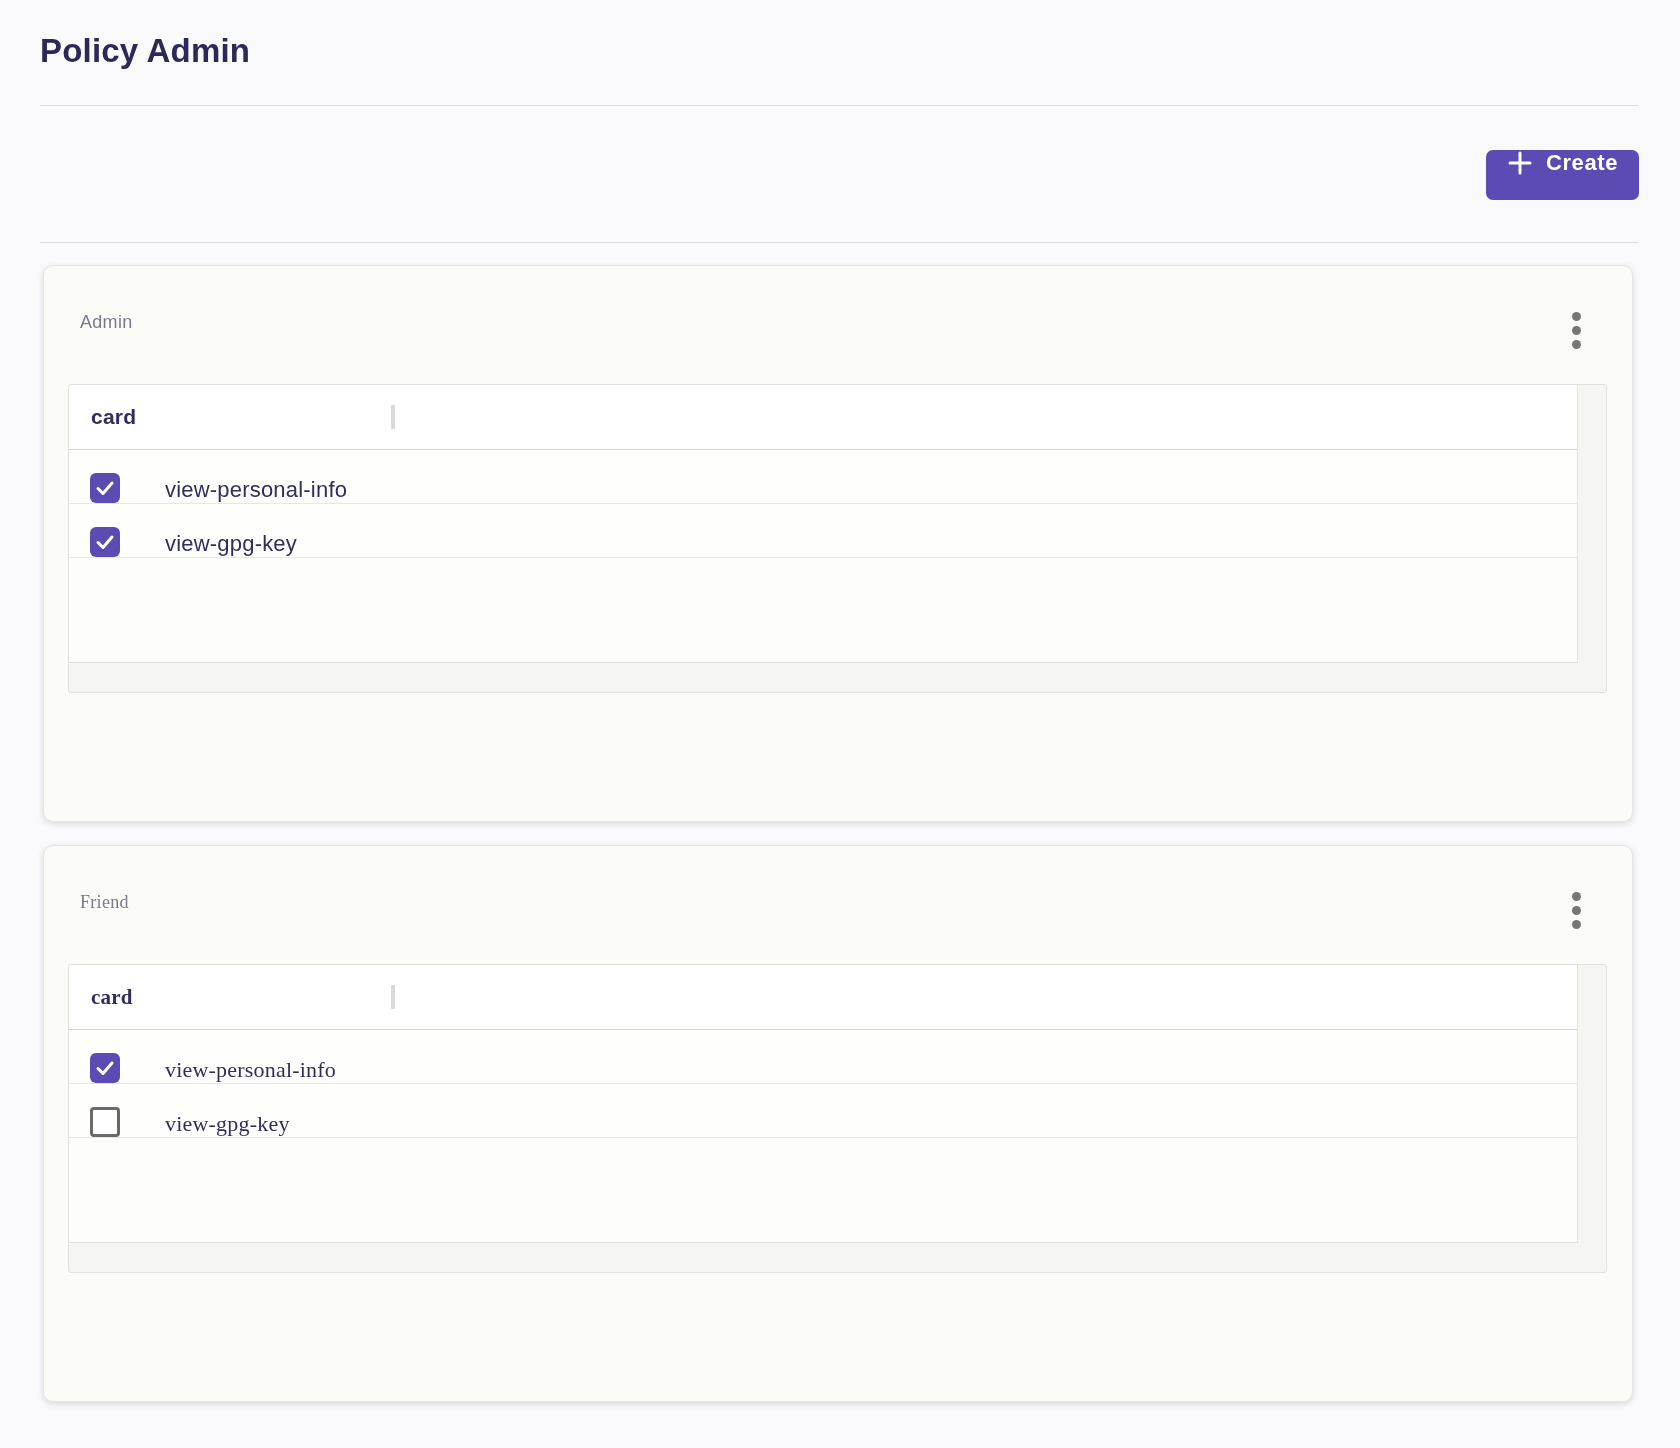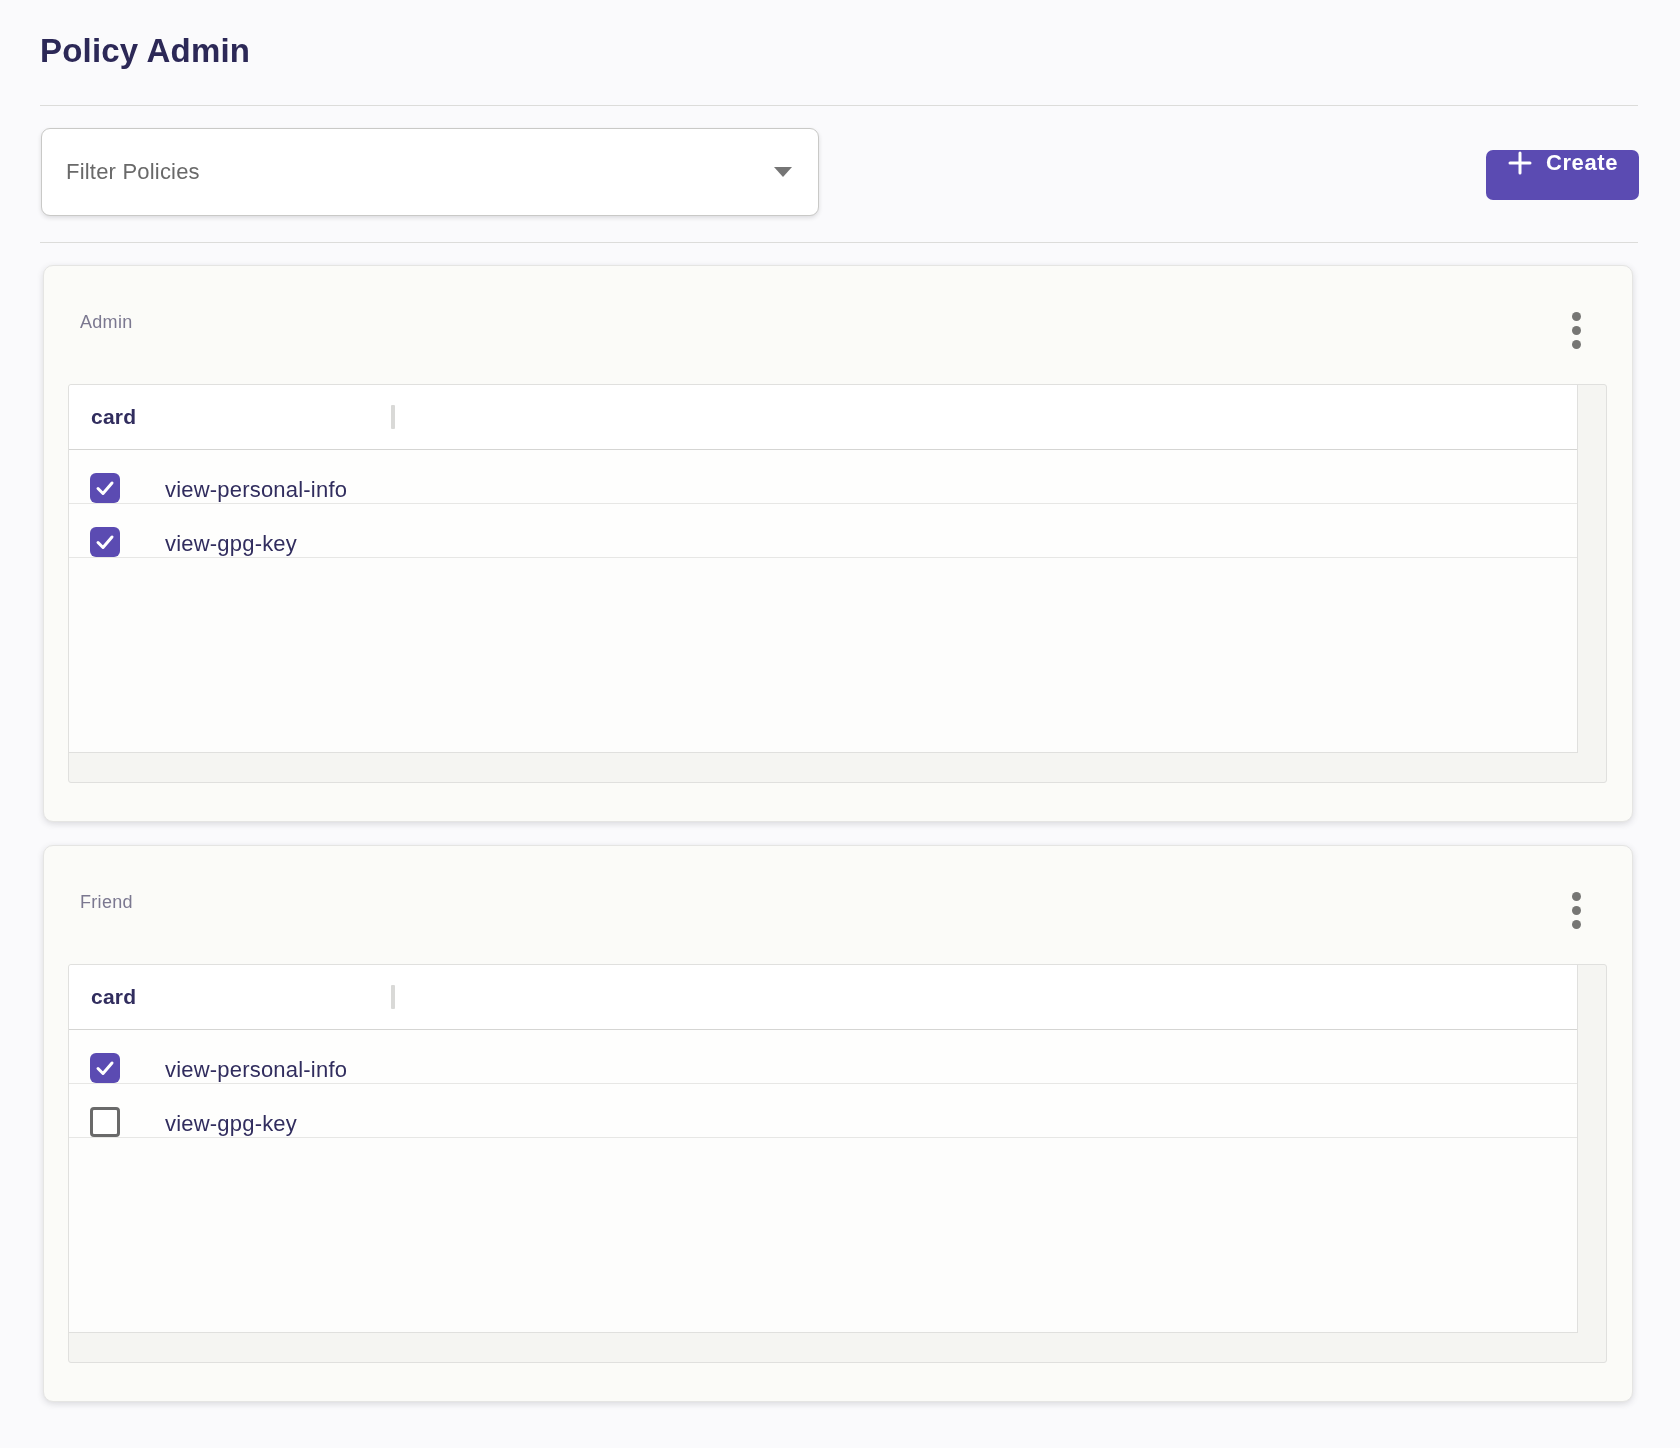--- a/index.html
+++ b/index.html
@@ -96,21 +96,21 @@
     position: absolute;
     left: 43px;
     width: 1590px;
     height: 557px;
     background: #fbfbf8;
     border: 1px solid #e5e5e3;
     border-radius: 10px;
     box-shadow: 0 2px 6px rgba(70,70,85,0.18);
   }
   .card-admin { top: 265px; }
-  .card-friend { top: 845px; }
+  .card-friend { top: 845px; font-family: Liberation Serif, serif; }
 
   .card-title {
     position: absolute;
     left: 36px;
     top: 46px;
     font-size: 18px;
     color: #7b7890;
     letter-spacing: 0.3px;
   }
 
@@ -134,21 +134,21 @@
     border-radius: 50%;
     background: #767674;
   }
 
   
   .table-wrapper {
     position: absolute;
     left: 24px;
     right: 25px;
     top: 118px;
-    height: 399px;
+    height: 309px;
     border: 1px solid #e0e0de;
     border-radius: 3px;
     background: #f5f5f2; 
   }
   .grid {
     position: absolute;
     left: 0; top: 0;
     width: calc(100% - 28px);
     height: calc(100% - 29px);
     background: #fdfdfc;
@@ -235,24 +235,20 @@
 </style>
 </head>
 <body>
 
 <div class="canvas">
 
   <div class="page-title">Policy Admin</div>
 
   <div class="hr hr-top"></div>
 
-  <div class="filter-box">
-    <span class="filter-label">Filter Policies</span>
-    <span class="caret-down"></span>
-  </div>
 
   <button class="create-btn">
     <svg class="plus" viewBox="0 0 26 26">
       <path d="M13 3 V23 M3 13 H23" stroke="#ffffff" stroke-width="3" stroke-linecap="round" fill="none"></path>
     </svg>
     <span class="create-label">Create</span>
   </button>
 
   <div class="hr hr-filter"></div>
 

